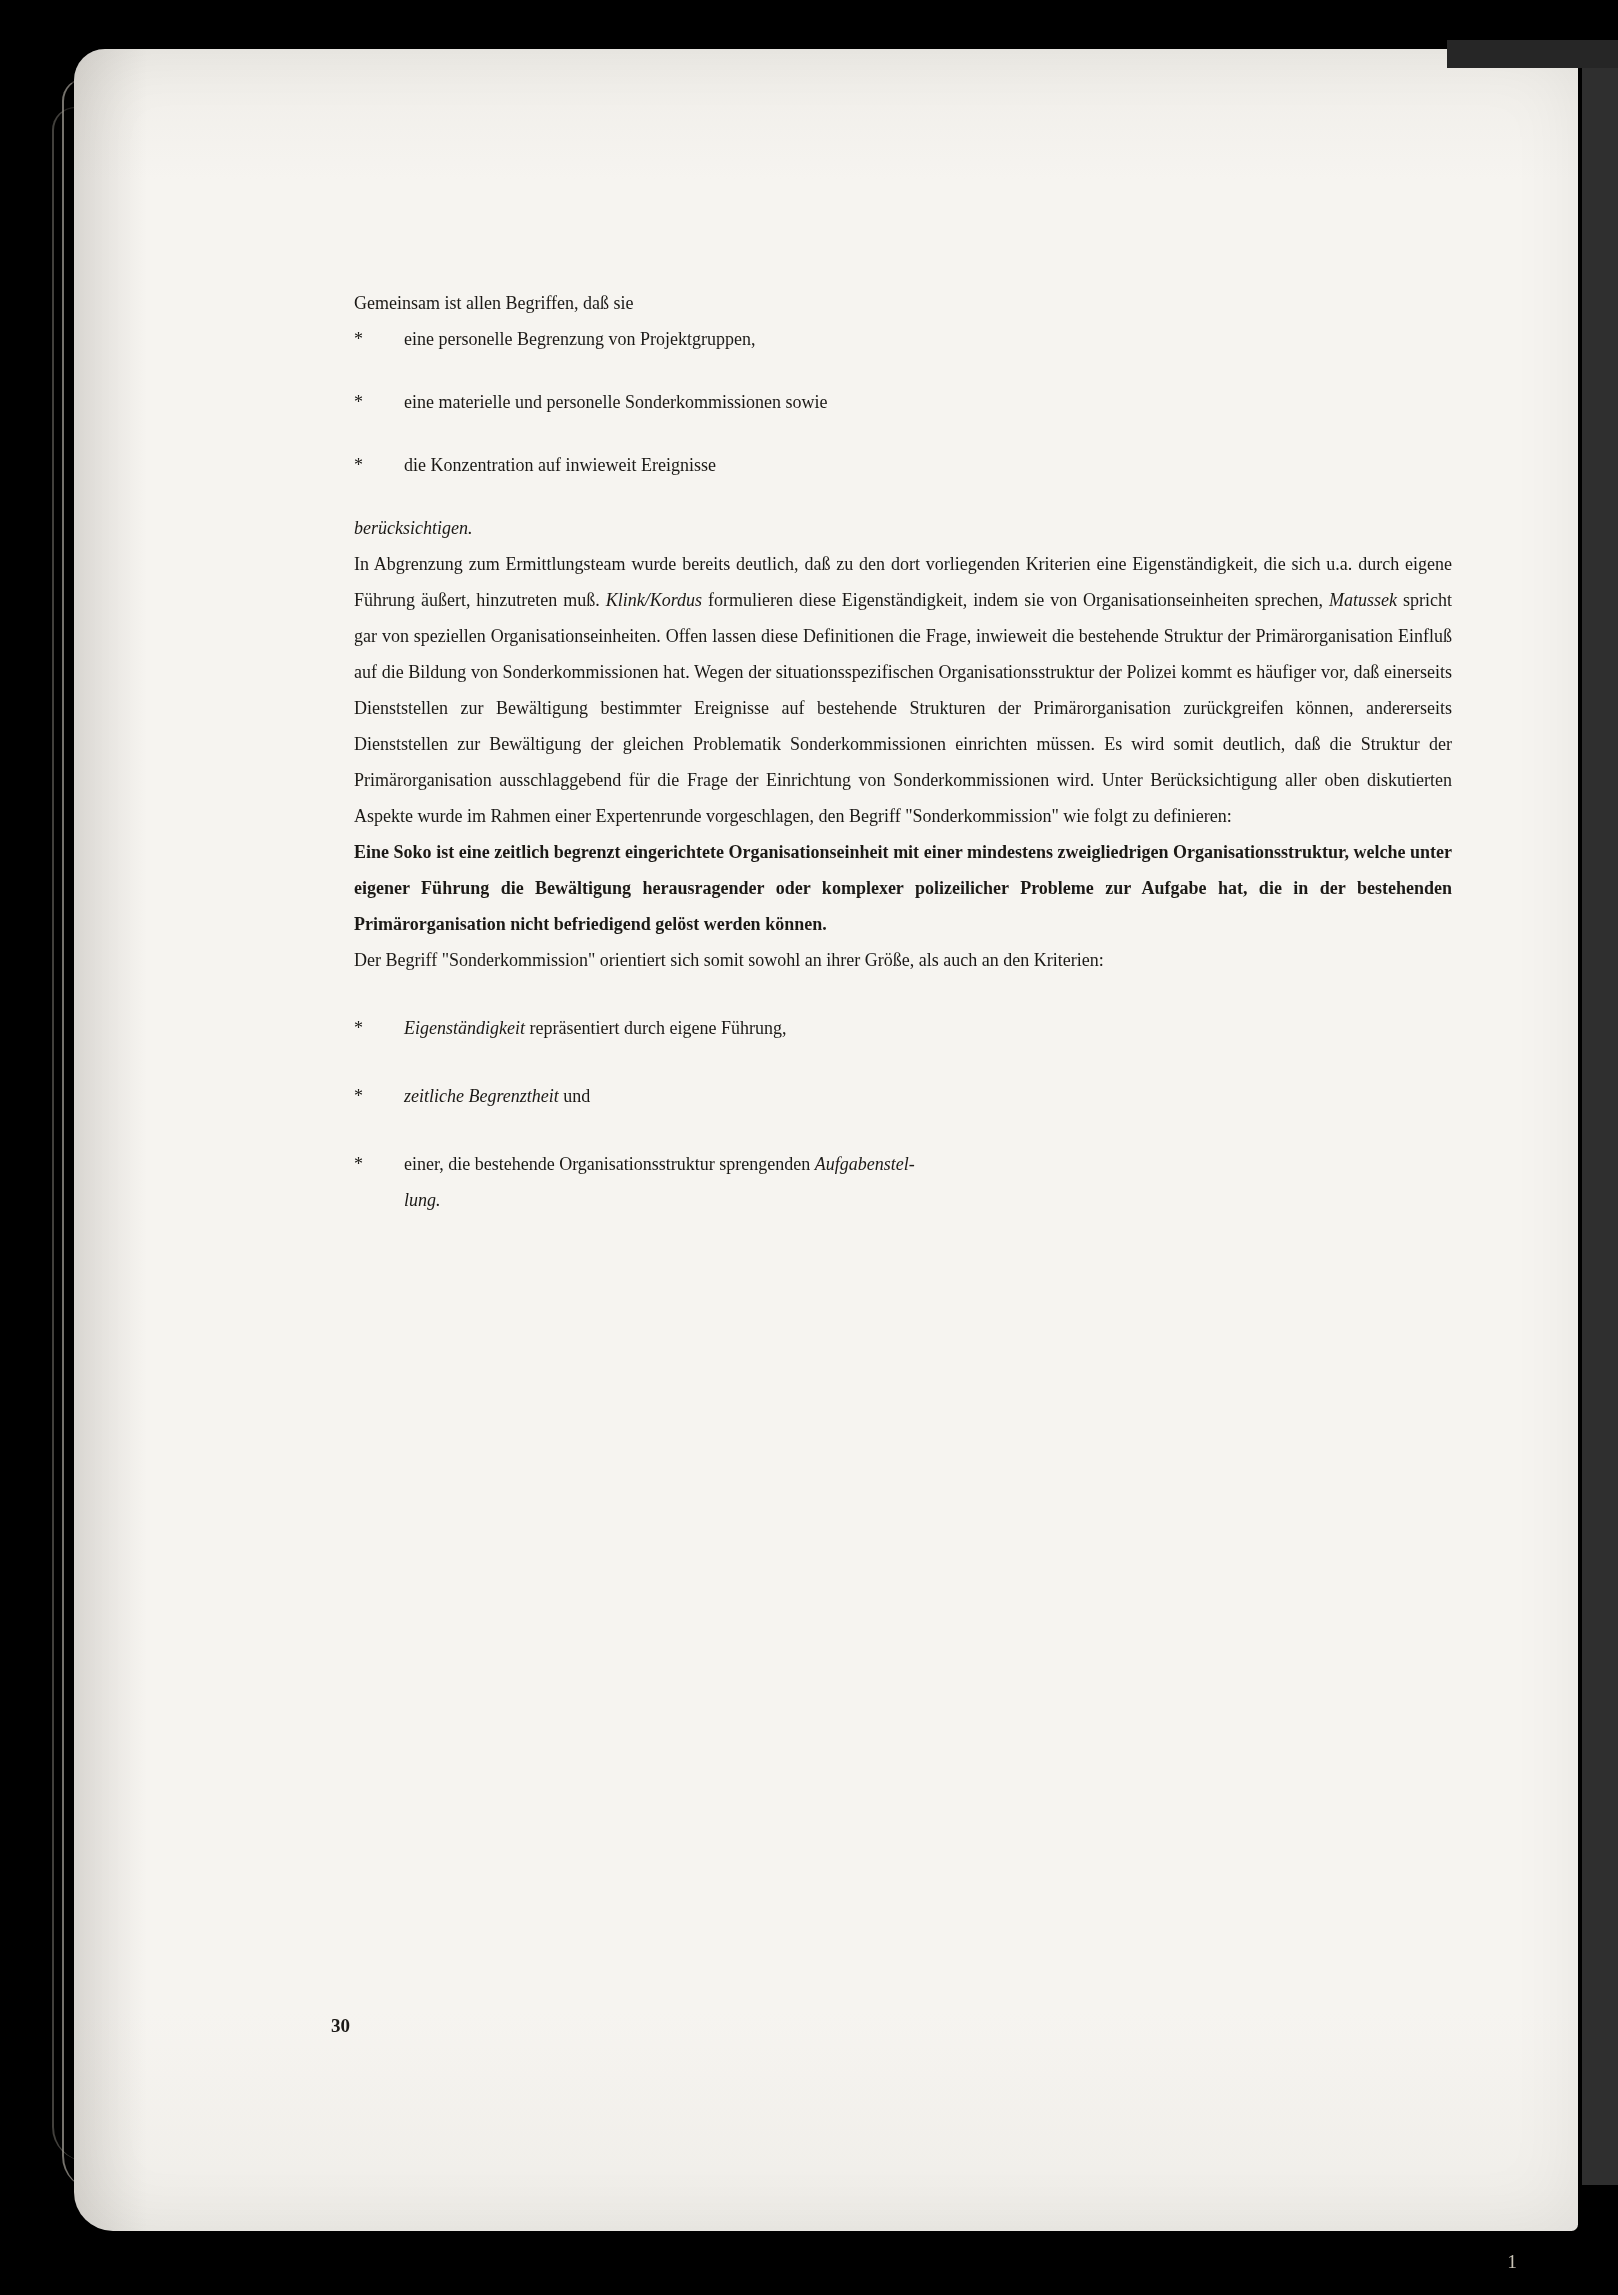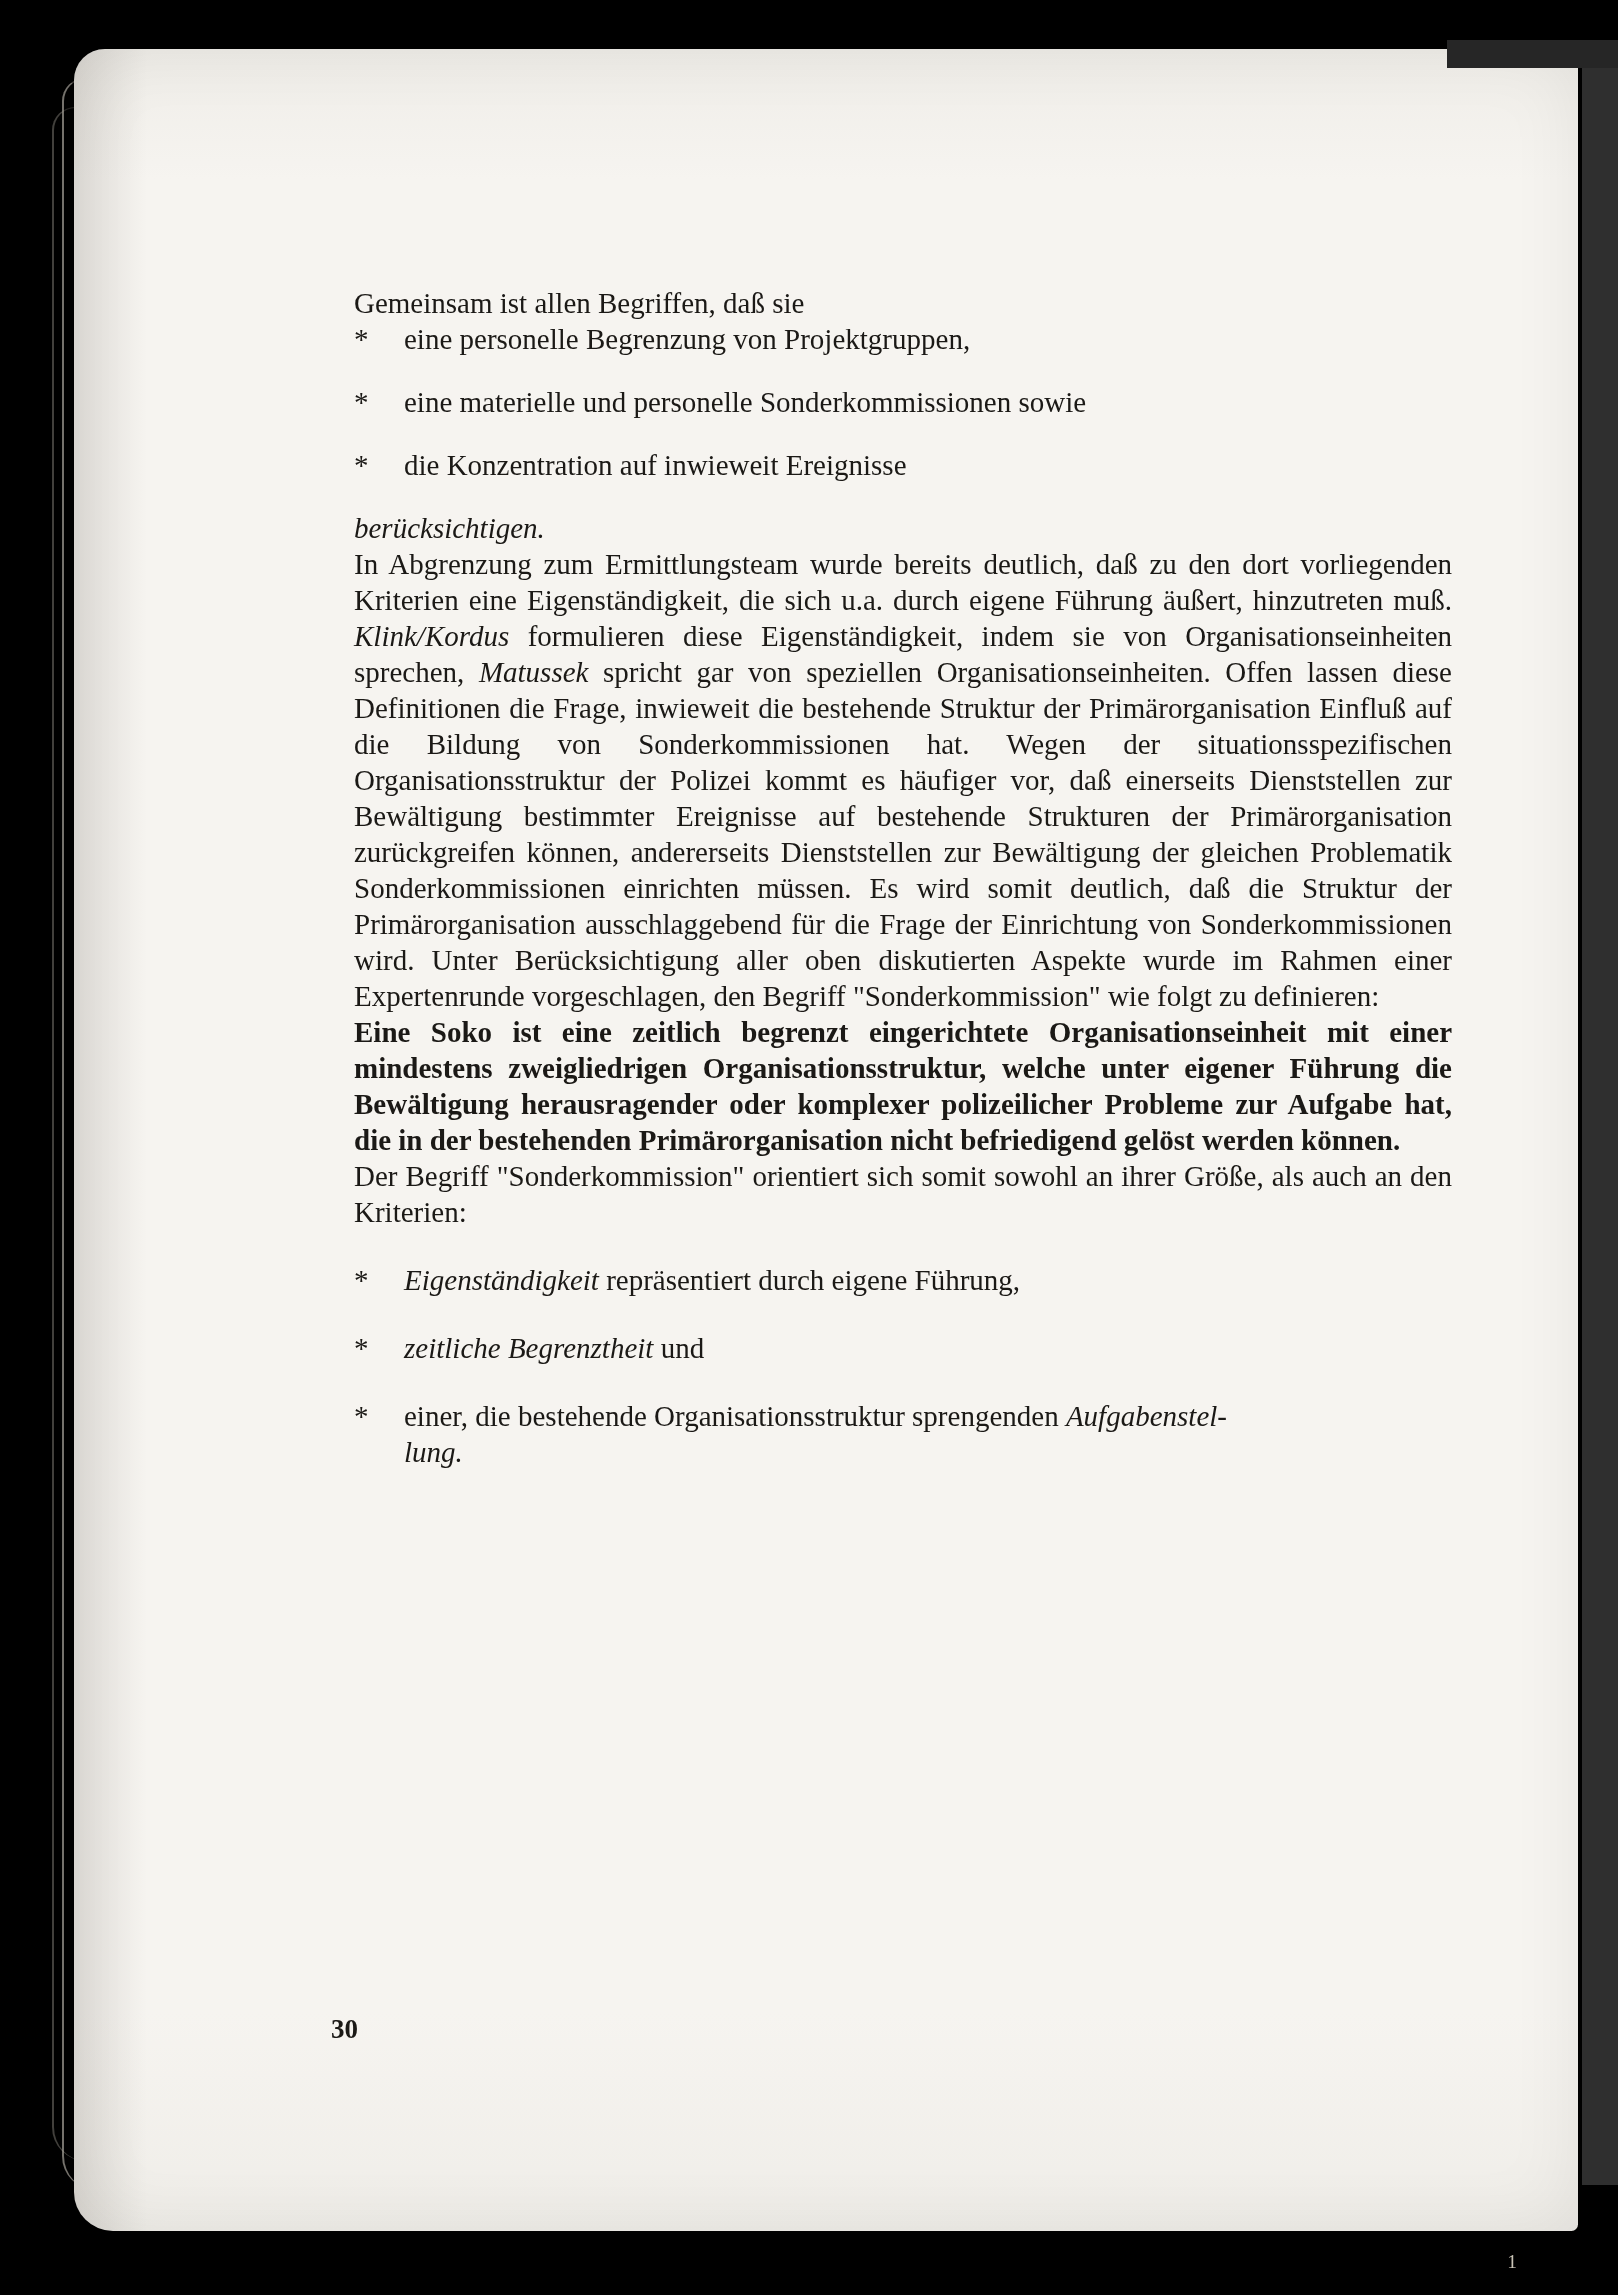--- a/index.html
+++ b/index.html
@@ -73,21 +73,21 @@
     line-height: 1;
   }
 
   
   .text-block {
     position: absolute;
     left: 280px;
     top: 236px;
     width: 1098px;
     color: #1b1916;
-    font-size: 29px;
+    font-size: 18px;
     line-height: 36px;
     font-family: "Liberation Serif", serif;
   }
   .text-block p { margin: 0; }
 
   .lead { margin-bottom: 29px; }
 
   .bullet {
     display: flex;
     margin-bottom: 27px;
@@ -117,21 +117,21 @@
   .criteria .btext { text-align: justify; }
 
   .it { font-style: italic; }
   .prewrap { white-space: pre-wrap; }
 
   .page-number {
     position: absolute;
     left: 257px;
     top: 1967px;
     font-weight: 700;
-    font-size: 27px;
+    font-size: 19px;
     line-height: 1;
     color: #1b1916;
     font-family: "Liberation Serif", serif;
   }
 </style>
 </head>
 <body>
 
 <div class="stage">
 

